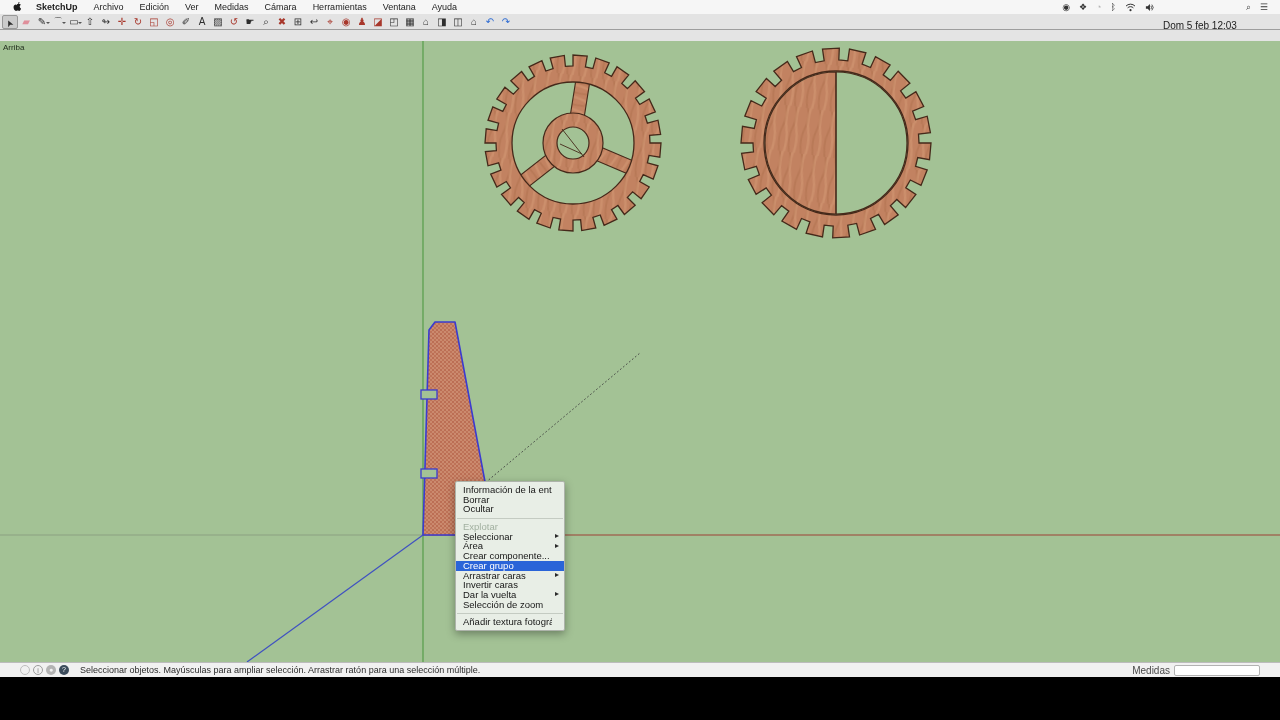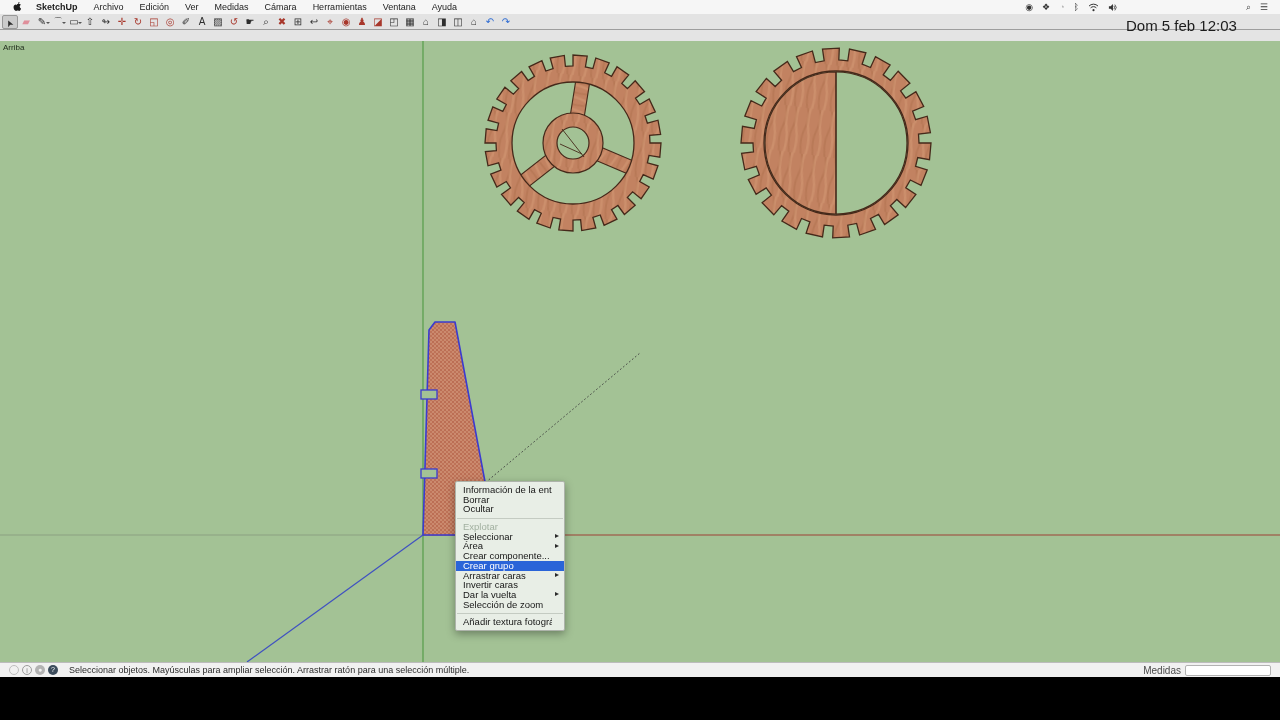--- a/index.html
+++ b/index.html
@@ -11,21 +11,21 @@
   
   .menubar { height:14px; background:#f6f6f6; display:flex; align-items:center;
              font-size:9px; color:#1c1c1c; padding:0 8px; }
   .menubar ul { list-style:none; display:flex; align-items:center; }
   .menubar li { padding:0 8px; white-space:nowrap; }
   .menubar li.bold { font-weight:bold; }
   .apple-wrap { padding:0 6px 0 4px; display:flex; align-items:center; }
   .mb-right { margin-left:auto; display:flex; align-items:center; gap:9px; padding-right:4px; }
   .mb-ico { font-size:9px; color:#333; line-height:14px; }
   .mb-ico.dim { color:#b5b5b5; }
-  .mb-clock { font-size:15px; color:#1c1c1c; white-space:nowrap;margin-top:36px; }
+  .mb-clock { font-size:10px; color:#1c1c1c; white-space:nowrap;margin-top:36px; }
 
   
   .titlebar { height:10px; background:linear-gradient(#ebebeb,#dcdcdc);
               border-bottom:1px solid #c2c2c2; position:relative;
               display:flex; align-items:center; justify-content:center; }
   .lights { position:absolute; left:7px; top:2px; display:flex; gap:5px; }
   .light { width:6px; height:6px; border-radius:50%; }
   .title-wrap { display:flex; align-items:center; gap:3px; font-size:8px; color:#3d3d3d; }
   .title-ico { color:#b33a2e; font-size:6px; display:inline-block; transform:rotate(-115deg); }
 
@@ -59,21 +59,21 @@
   .mi.has-sub::after { content:""; position:absolute; right:5px; top:2.2px;
         border-left:4px solid #2b2b2b; border-top:2.6px solid transparent;
         border-bottom:2.6px solid transparent; }
   .mi.hl { background:#2a64d8; color:#fff; }
   .mi.disabled { color:#a2b0a0;justify-content:flex-end; }
   .mi.sep { height:1px; background:#c4cbc2; margin:3.5px 1px; padding:0; }
 
   
   .statusbar { position:absolute; top:662px; left:0; width:1280px; height:15px;
                background:#f1f1f1; border-top:1px solid #bcbcbc; display:flex;
-               align-items:center; padding:0 9px; font-size:9px; color:#2b2b2b; }
+               align-items:center; padding:0 20px; font-size:9px; color:#2b2b2b; }
   .stico { width:10px; height:10px; border-radius:50%; margin-right:3px; text-align:center;
            font-size:7px; line-height:9px; flex:none; }
   .st-geo { border:1px solid #bdbdbd; color:#cfcfcf; }
   .st-info { border:1px solid #9c9c9c; color:#7d7d7d; }
   .st-user { background:#b3b3b3; color:#f2f2f2; }
   .st-help { background:#3c4c5c; color:#fff; }
   .status-msg { margin-left:8px; }
   .medidas { margin-left:auto; display:flex; align-items:center; gap:4px; }
   .medidas label { color:#4a4a4a; font-size:10px; }
   .medidas input { width:86px; height:11px; border:1px solid #b2b2b2; border-radius:2px;

